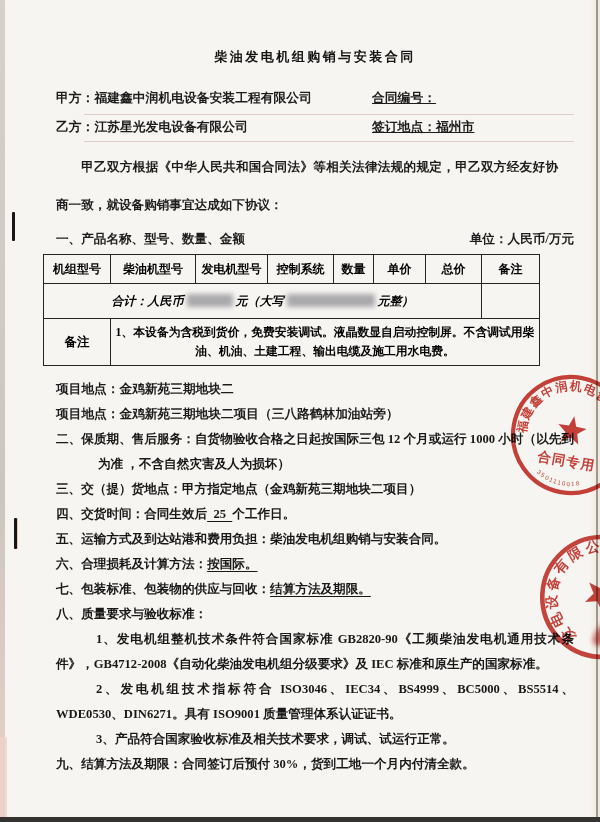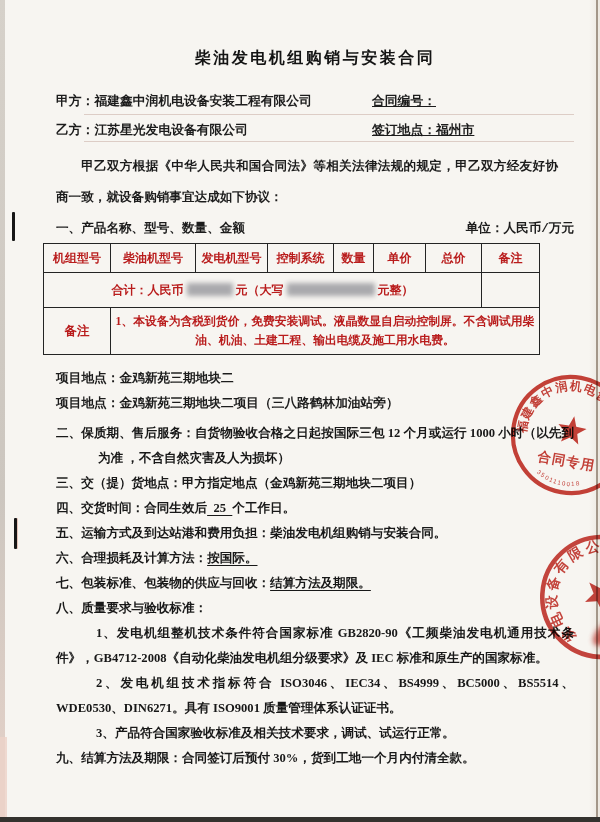--- a/index.html
+++ b/index.html
@@ -20,51 +20,51 @@
   .edge-bottom{position:absolute;left:0;bottom:0;width:600px;height:5px;background:#34322e;}
   .corner-pink{position:absolute;left:0;bottom:5px;width:7px;height:80px;background:#ecd2c8;opacity:.8;}
   .mark{position:absolute;background:#161616;border-radius:1px;}
   .mark1{left:12px;top:212px;width:3px;height:29px;}
   .mark2{left:14px;top:518px;width:3px;height:31px;box-shadow:1px 0 0 rgba(200,120,100,.4);}
   .faint-line{position:absolute;height:1px;background:rgba(178,140,128,.38);}
   .fl1{left:84px;top:114px;width:490px;}
   .fl2{left:84px;top:141px;width:490px;}
 
   .content{position:absolute;left:56px;top:48px;width:518px;}
-  .doc-title{text-align:center;font-size:16px;font-weight:bold;letter-spacing:2.5px;color:#141414;}
+  .doc-title{text-align:center;font-size:13px;font-weight:bold;letter-spacing:2.5px;color:#141414;}
 
   .parties{margin-top:24px;font-size:12.8px;font-weight:bold;}
   .party-row{display:flex;margin-bottom:12px;gap:16px;}
   .party-left{width:300px;}
   .party-right{flex:1;text-decoration:underline;}
   .lbl{font-weight:bold;}
 
-  .preamble{margin:10px 16px 0 0;font-size:12.6px;font-weight:bold;line-height:31px;text-indent:2em;text-align:justify;}
-
-  .sec1{display:flex;justify-content:space-between;margin-top:7px;font-size:12.6px;font-weight:bold;font-family:Liberation Mono, monospace;}
+  .preamble{margin:10px 16px 0 0;font-size:12.6px;font-weight:bold;line-height:38px;text-indent:2em;text-align:justify;}
+
+  .sec1{display:flex;justify-content:space-between;margin-top:7px;font-size:12.6px;font-weight:bold;}
 
   table.goods{border-collapse:collapse;margin:6px 0 0 -13px;table-layout:fixed;width:496px;
-    font-size:12px;color:#b91c1c;}
+    font-size:12px;color:#000000;}
   table.goods th,table.goods td{border:1.4px solid #242424;text-align:center;vertical-align:middle;padding:1px 2px;}
   table.goods th{height:26px;font-size:12px;font-weight:bold;}
   tr.data-row td{height:54px;font-weight:bold;}
-  tr.total-row td{height:32px;font-weight:bold;}
+  tr.total-row td{height:32px;font-weight:bold;font-style:italic;}
   tr.remark-row td{height:44px;}
   td.remark-label{font-weight:bold;font-size:12.5px;}
   td.remark-body{text-align:justify;font-weight:bold;font-size:11.8px;line-height:19px;padding:2px 6px;}
 
   
   .rd{display:inline-block;background:#a9a9ad;filter:blur(2.6px);border-radius:1px;vertical-align:-2px;}
   .rd-b{display:block;margin:2px auto 0 auto;}
   .w64{width:62px;height:10px;} .w30{width:30px;height:10px;} .w52{width:50px;height:10px;}
   .w44{width:44px;height:13px;} .w46{width:46px;height:13px;} .w90{width:88px;height:13px;}
 
   .proj{margin-top:11px;font-size:12.7px;font-weight:bold;line-height:25px;}
 
-  .clauses{margin-top:5px;font-size:12.6px;font-weight:bold;color:#181818;}
+  .clauses{font-size:12.6px;font-weight:bold;color:#181818;}
   .clause{margin:0;line-height:25px;padding-left:42px;text-indent:-42px;text-align:justify;}
   .sub{padding-left:0;text-indent:40px;}
   .ul{text-decoration:underline;text-underline-offset:3px;}
 
   
   .seal{position:absolute;mix-blend-mode:multiply;pointer-events:none;}
   .seal1{left:496px;top:360px;width:150px;height:150px;transform:rotate(10deg);opacity:.93;}
   .seal2{left:520px;top:514px;width:166px;height:166px;transform:rotate(-42deg);opacity:.9;}
   .seal text{font-family:"Liberation Sans","DejaVu Sans",sans-serif;}
   .smudge{filter:blur(2.5px);opacity:.8;}

